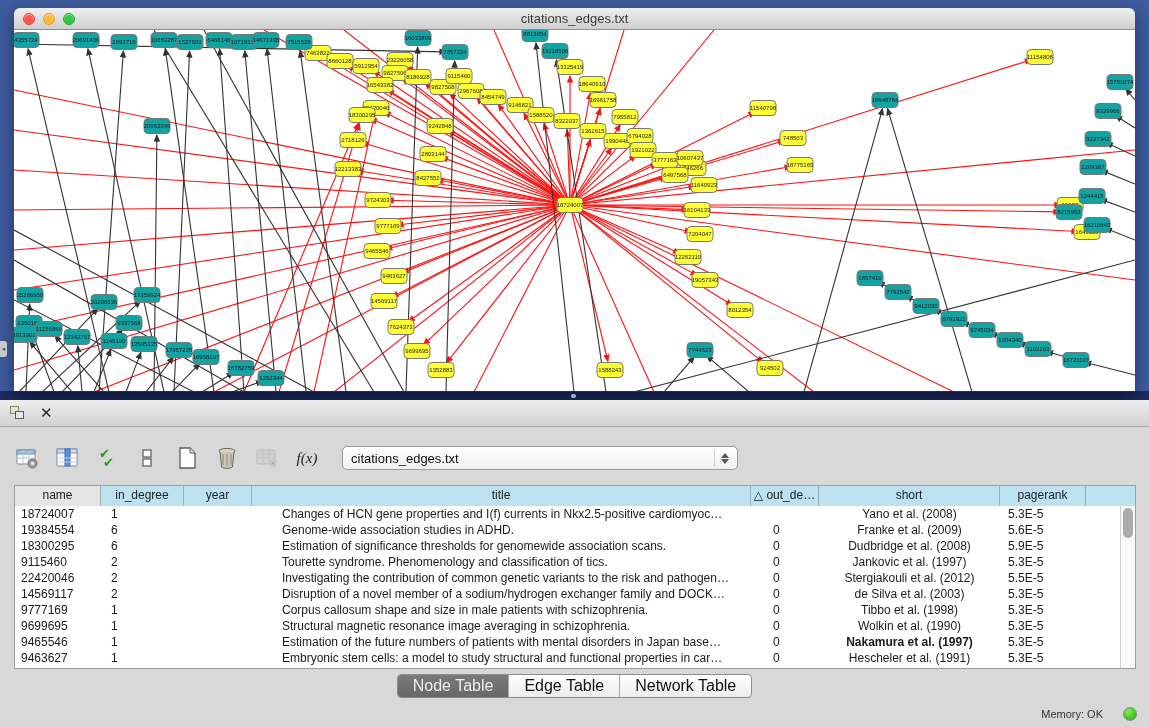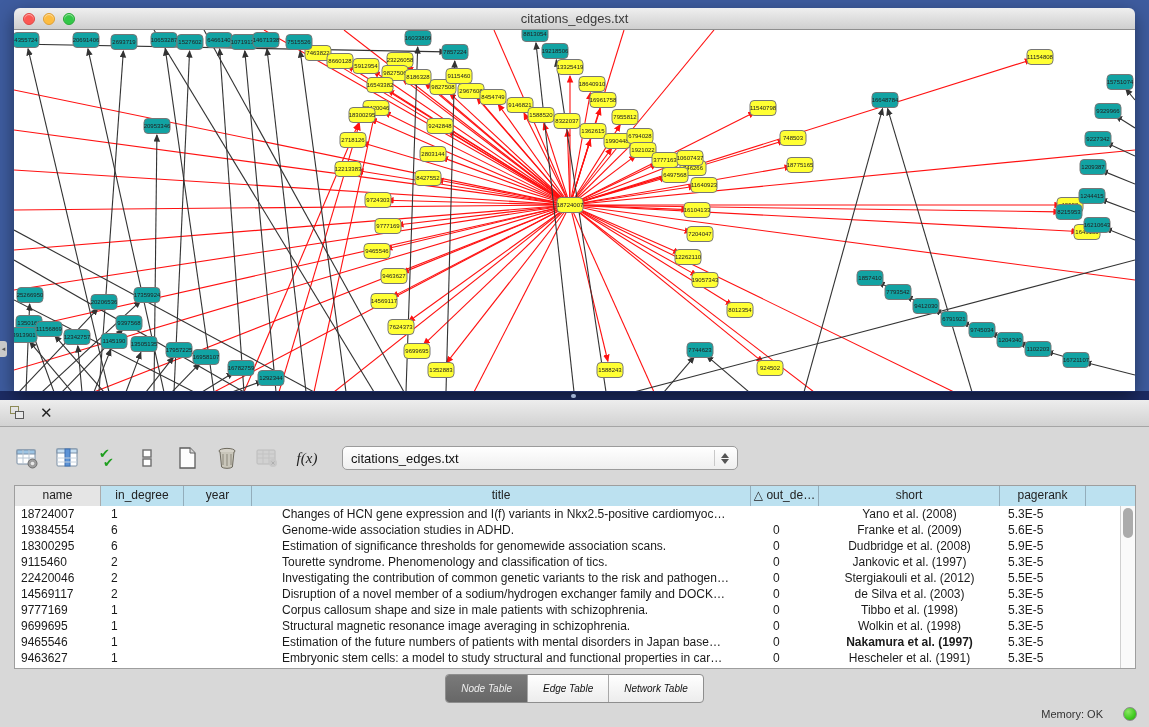--- a/index.html
+++ b/index.html
@@ -53,21 +53,21 @@
   .td-2 { padding-left:30px;margin-top:43px; }
   .td-3 { padding-left:30px; }
   .td-4 { padding-left:22px; }
   .td-5 { text-align:center; }
   .td-6 { padding-left:8px; }
   .vscroll { position:absolute; right:0; top:20px; bottom:0; width:15px; background:#FAFAFA; border-left:1px solid #D0D0D0; }
   .vthumb { position:absolute; left:2px; top:2px; width:10px; height:30px; background:#ABABAB; border-radius:6px; }
 
   .seg-tabs { position:absolute; left:0; top:274px; width:100%; display:flex; justify-content:center; }
   .seg-tabs .wrap { display:inline-flex; border:1px solid #8E8E8E; border-radius:4px; overflow:hidden; background:linear-gradient(#FFFFFF,#ECECEC); }
-  .seg { font-size:10px; padding:8px 15px; border:none; background:transparent; color:#111; border-right:1px solid #A8A8A8; font-family:inherit;font-style:italic; }
+  .seg { font-size:16px; padding:2px 15px; border:none; background:transparent; color:#111; border-right:1px solid #A8A8A8; font-family:inherit; }
   .seg:last-child { border-right:none; }
   .seg.selected { background:linear-gradient(#7A7A7A,#676767); color:#EFEFEF; }
 
   .statusbar { position:absolute; left:0; bottom:0; width:100%; height:26px; display:flex; align-items:center; justify-content:flex-end; padding-right:12px; gap:20px; }
   .mem-label { font-size:11px; color:#333; }
   .mem-dot { width:14px; height:14px; border-radius:50%; background:radial-gradient(circle at 35% 30%, #8BE763, #3FCB1F 60%, #2E9E12); border:1px solid #8A8A8A; }
 </style>
 </head>
 <body>
 
@@ -518,21 +518,21 @@
         <div class="th" style="width: 68px;">△ out_de…</div>
         <div class="th" style="width: 181px;">short</div>
         <div class="th" style="width: 86px;">pagerank</div>
         <div class="th th-fill"></div>
       </div>
     <div class="tbody" id="tbody">
         <div class="tr">
           <div class="td td-0" style="width: 86px;">18724007</div>
           <div class="td td-1" style="width: 83px;">1</div>
           <div class="td td-2" style="width: 68px;">2008</div>
-          <div class="td td-3" style="width: 499px;">Changes of HCN gene expression and I(f) variants in Nkx2.5-positive cardiomyoc…</div>
+          <div class="td td-3" style="width: 499px;">Changes of HCN gene properties and I(f) currents in Nkx2.5-positive cardiomyoc…</div>
           <div class="td td-4" style="width: 68px; margin-top: 32px;">49</div>
           <div class="td td-5" style="width: 181px;">Yano et al. (2008)</div>
           <div class="td td-6" style="width: 86px;">5.3E-5</div>
         </div>
         <div class="tr">
           <div class="td td-0" style="width: 86px;">19384554</div>
           <div class="td td-1" style="width: 83px;">6</div>
           <div class="td td-2" style="width: 68px;">2009</div>
           <div class="td td-3" style="width: 499px;">Genome-wide association studies in ADHD.</div>
           <div class="td td-4" style="width: 68px;">0</div>
@@ -583,21 +583,21 @@
           <div class="td td-4" style="width: 68px;">0</div>
           <div class="td td-5" style="width: 181px;">Tibbo et al. (1998)</div>
           <div class="td td-6" style="width: 86px;">5.3E-5</div>
         </div>
         <div class="tr">
           <div class="td td-0" style="width: 86px;">9699695</div>
           <div class="td td-1" style="width: 83px;">1</div>
           <div class="td td-2" style="width: 68px;">1998</div>
           <div class="td td-3" style="width: 499px;">Structural magnetic resonance image averaging in schizophrenia.</div>
           <div class="td td-4" style="width: 68px;">0</div>
-          <div class="td td-5" style="width: 181px;">Wolkin et al. (1998)</div>
+          <div class="td td-5" style="width: 181px;">Wolkin et al. (1990)</div>
           <div class="td td-6" style="width: 86px;">5.3E-5</div>
         </div>
         <div class="tr">
           <div class="td td-0" style="width: 86px;">9465546</div>
           <div class="td td-1" style="width: 83px;">1</div>
           <div class="td td-2" style="width: 68px;">1997</div>
           <div class="td td-3" style="width: 499px;">Estimation of the future numbers of patients with mental disorders in Japan base…</div>
           <div class="td td-4" style="width: 68px;">0</div>
           <div class="td td-5" style="width: 181px; font-weight: bold;">Nakamura et al. (1997)</div>
           <div class="td td-6" style="width: 86px;">5.3E-5</div>

